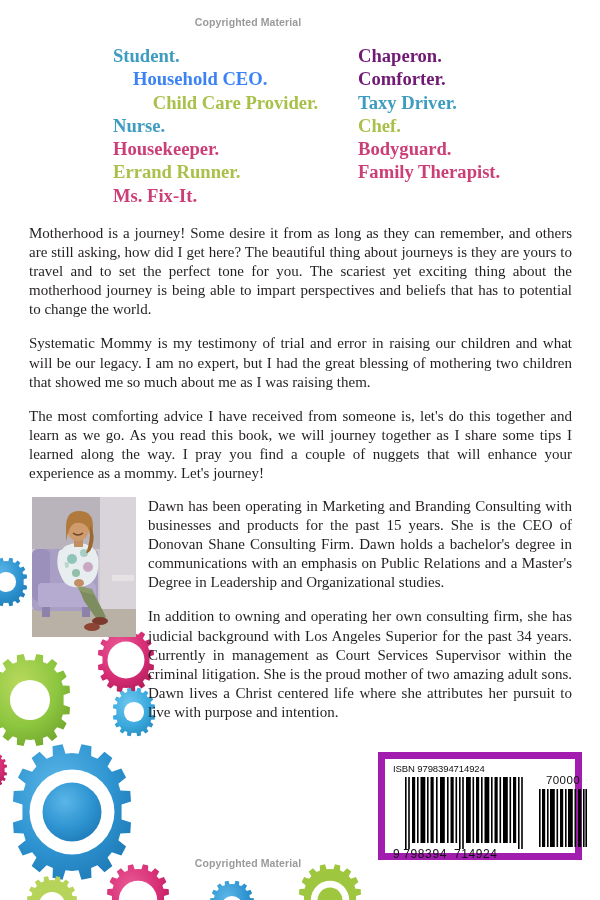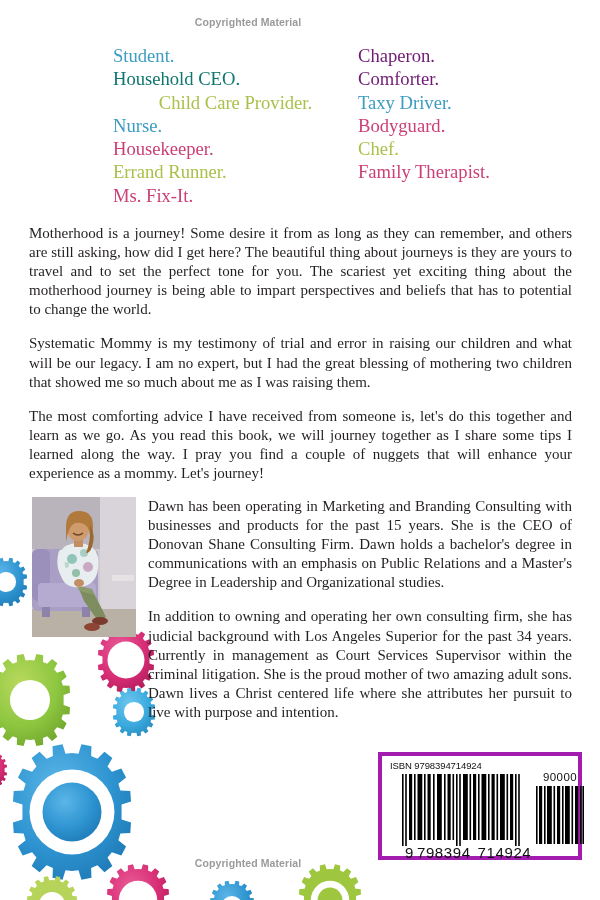--- a/index.html
+++ b/index.html
@@ -47,21 +47,21 @@
     width: 600px;
     z-index: 20;
     display: flex;
   }
   .roles-col { }
   .roles-col-left  { width: 245px; margin-left: 113px; }
   .roles-col-right { width: 240px; }
   .role {
     font-family: "Liberation Serif", serif;
     font-size: 18.6px;
-    font-weight: normal;
+    font-weight: bold;
     line-height: 23.3px;
     white-space: nowrap;
   }
 
   
   .body-copy {
     position: absolute;
     left: 29px; top: 224px;
     width: 543px;
     z-index: 20;
@@ -94,21 +94,21 @@
     z-index: 25;
   }
   .author-copy .para { margin-bottom: 15px; }
 
   
   .barcode-box {
     position: absolute;
     left: 378px; top: 752px;
     width: 204px; height: 108px;
     background: #ffffff;
-    border: 4px solid #a21caf;
+    border: 7px solid #a21caf;
     z-index: 35;
     padding: 4px 6px 18px 8px;
   }
   .isbn-label {
     font-family: "Liberation Sans", sans-serif;
     font-size: 9.5px;
     color: #111111;
     letter-spacing: -0.1px;
     margin-bottom: 1px;
   }
@@ -131,24 +131,24 @@
     left: 146px; top: -1px;
     width: 48px;
     text-align: center;
     font-family: "Liberation Sans", sans-serif;
     font-size: 11.5px;
     color: #111;
     letter-spacing: 0.4px;
   }
   .bar-digits {
     position: absolute;
-    left: 15px; top: 72px;
+    left: 0px; top: 72px;
     width: 135px;
     font-family: "Liberation Sans", sans-serif;
-    font-size: 15px;
+    font-size: 12px;
     color: #111;
     letter-spacing: 0.6px;
     white-space: nowrap;
   }
   .bar-digits .lead { margin-right: 3px; }
   .bar-digits .grp  { margin-right: 7px; }
 </style>
 </head>
 <body>
 
@@ -248,33 +248,33 @@
       <circle cx="0" cy="0" r="31" fill="#ffffff"></circle>
       <circle cx="0" cy="0" r="20" fill="#9ec73f"></circle>
     </g>
   </svg>
 
   <div class="copyright-strip copyright-top">Copyrighted Material</div>
 
   <div class="roles">
     <div class="roles-col roles-col-left">
       <div class="role" style="color: rgb(61, 156, 192);">Student.</div>
-      <div class="role" style="color: #0f766e;">Household CEO.</div>
+      <div class="role" style="color: #3b82f6; margin-left: 20px;">Household CEO.</div>
       <div class="role" style="color: rgb(169, 192, 74); text-align: center;">Child Care Provider.</div>
       <div class="role" style="color: rgb(61, 156, 192);">Nurse.</div>
       <div class="role" style="color: rgb(204, 63, 118);">Housekeeper.</div>
       <div class="role" style="color: rgb(169, 192, 74);">Errand Runner.</div>
       <div class="role" style="color: rgb(204, 63, 118);">Ms. Fix-It.</div>
     </div>
     <div class="roles-col roles-col-right">
       <div class="role" style="color: #701a75;">Chaperon.</div>
       <div class="role" style="color: #701a75;">Comforter.</div>
       <div class="role" style="color: rgb(61, 156, 192);">Taxy Driver.</div>
+      <div class="role" style="color: rgb(169, 192, 74);">Chef.</div>
       <div class="role" style="color: rgb(204, 63, 118);">Bodyguard.</div>
-      <div class="role" style="color: rgb(169, 192, 74);">Chef.</div>
       <div class="role" style="color: rgb(204, 63, 118);">Family Therapist.</div>
     </div>
   </div>
 
   <div class="body-copy">
     <p class="para">Motherhood is a journey! Some desire it from as long as they can remember, and others are still asking, how did I get here? The beautiful thing about journeys is they are yours to travel and to set the perfect tone for you. The scariest yet exciting thing about the motherhood journey is being able to impart perspectives and beliefs that has to potential to change the world.</p>
     <p class="para">Systematic Mommy is my testimony of trial and error in raising our children and what will be our legacy. I am no expert, but I had the great blessing of mothering two children that showed me so much about me as I was raising them.</p>
     <p class="para">The most comforting advice I have received from someone is, let's do this together and learn as we go. As you read this book, we will journey together as I share some tips I learned along the way. I pray you find a couple of nuggets that will enhance your experience as a mommy. Let's journey!</p>
   </div>
 
@@ -324,21 +324,21 @@
 
   <div class="author-copy">
     <p class="para">Dawn has been operating in Marketing and Branding Consulting with businesses and products for the past 15 years. She is the CEO of Donovan Shane Consulting Firm. Dawn holds a bachelor's degree in communications with an emphasis on Public Relations and a Master's Degree in Leadership and Organizational studies.</p>
     <p class="para">In addition to owning and operating her own consulting firm, she has judicial background with Los Angeles Superior for the past 34 years. Currently in management as Court Services Supervisor within the criminal litigation. She is the proud mother of two amazing adult sons. Dawn lives a Christ centered life where she attributes her pursuit to live with purpose and intention.</p>
   </div>
 
   <div class="barcode-box">
     <div class="isbn-label">ISBN 9798394714924</div>
     <div class="barcode-row">
 
-      <div class="addon-num">90000</div>
+      <div class="addon-num">70000</div>
 
       <svg class="bars-main" viewBox="0 0 118 72" preserveAspectRatio="none" xmlns="http://www.w3.org/2000/svg" aria-hidden="true">
         <rect x="0" y="0" width="1.6" height="72" fill="#000"></rect>
         <rect x="3.2" y="0" width="1.6" height="72" fill="#000"></rect>
         <rect x="7" y="0" width="3.2" height="66" fill="#000"></rect>
         <rect x="12" y="0" width="1.6" height="66" fill="#000"></rect>
         <rect x="15.5" y="0" width="4.8" height="66" fill="#000"></rect>
         <rect x="22" y="0" width="1.6" height="66" fill="#000"></rect>
         <rect x="25.5" y="0" width="3.2" height="66" fill="#000"></rect>
         <rect x="31" y="0" width="1.6" height="66" fill="#000"></rect>

